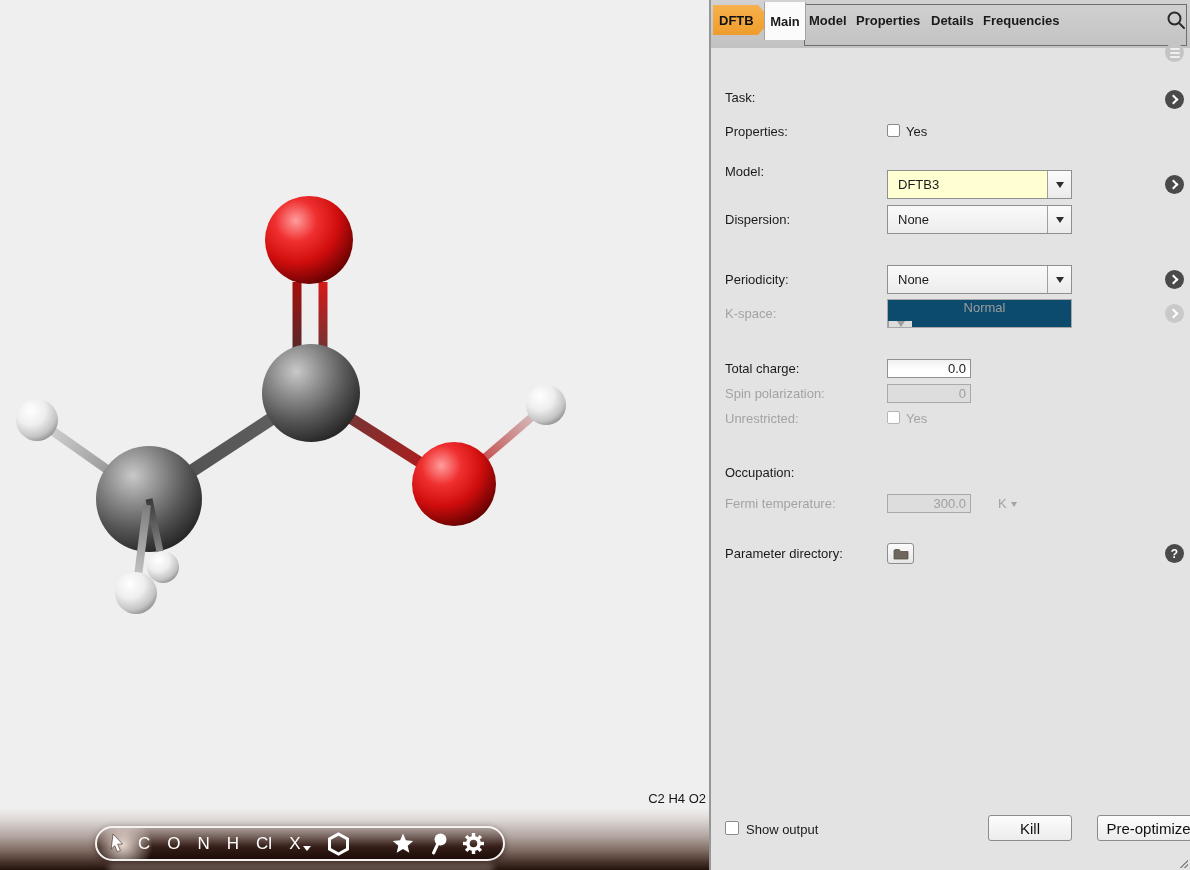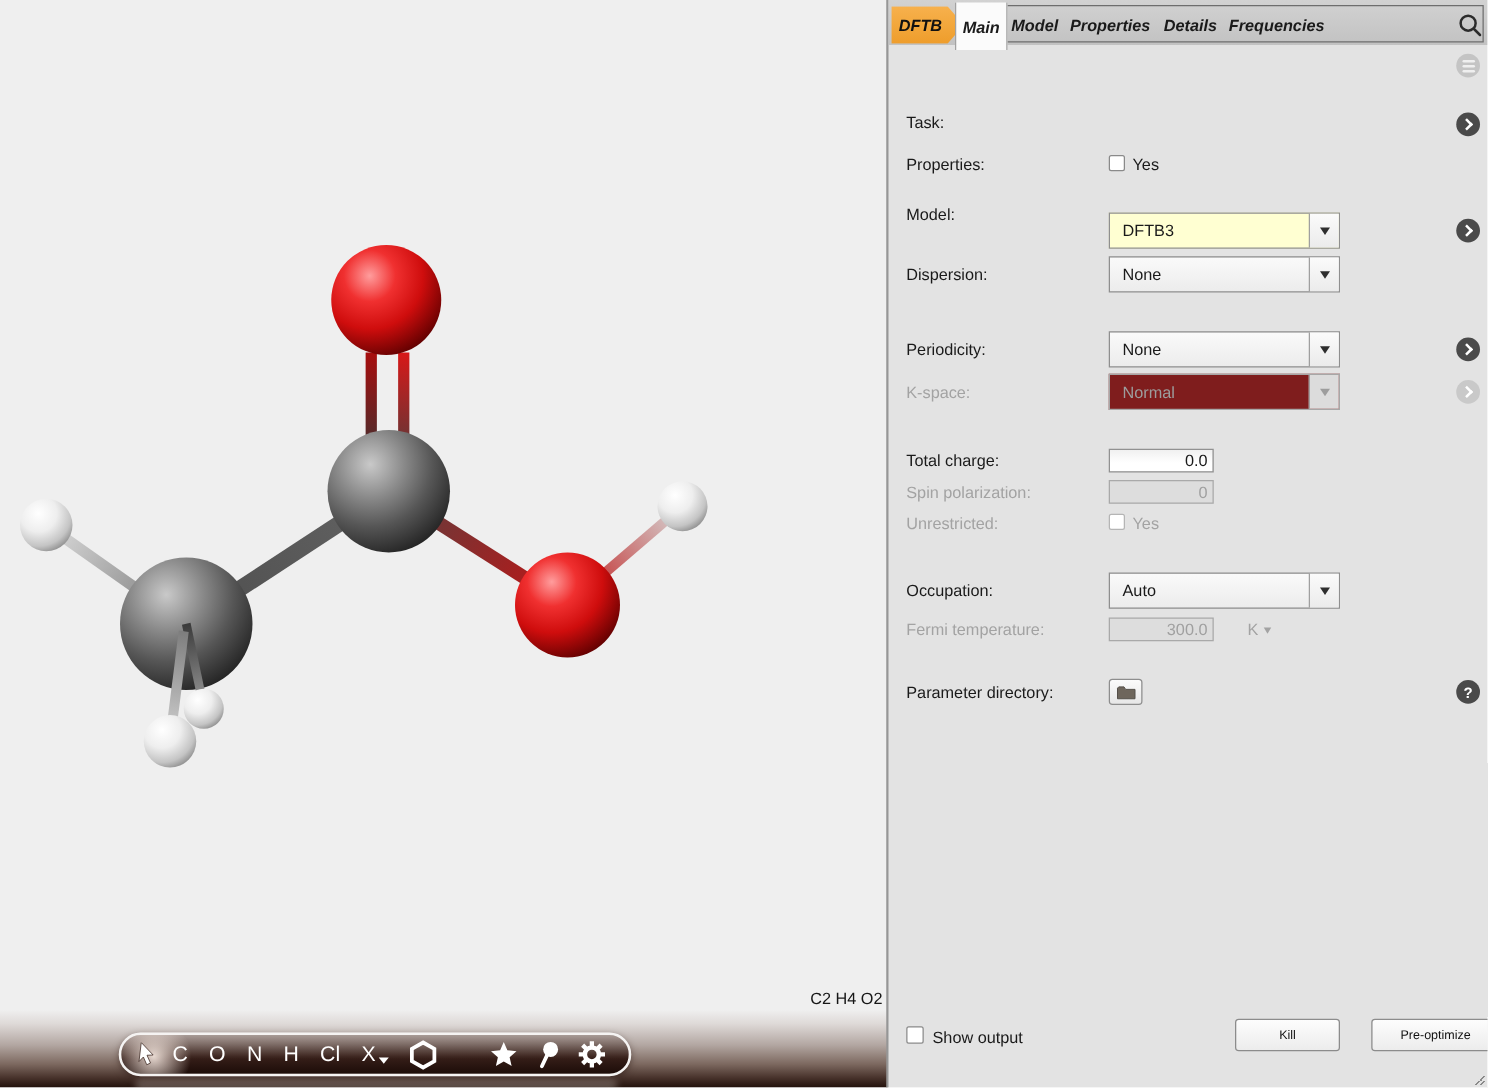--- a/index.html
+++ b/index.html
@@ -28,22 +28,22 @@
   .pill svg{display:block;}
   .ico-gap{margin-left:16px;}
   .right-icons{margin-left:auto;display:flex;align-items:center;gap:15px;}
 
   
   .divider{position:absolute;left:709px;top:0;width:2px;height:870px;background:#969696;}
 
   
   .panel{position:absolute;left:711px;top:0;width:479px;height:870px;background:#e3e3e3;}
 
-  .tabbar{position:absolute;left:0;top:0;width:100%;height:36px;
-    background:linear-gradient(#d2d2d2,#c2c2c2);font-style:italic;}
+  .tabbar{position:absolute;left:0;top:0;width:100%;height:48px;
+    background:linear-gradient(#d2d2d2,#c2c2c2);}
   .tabbox{position:absolute;left:93px;top:4px;right:3px;bottom:2px;border:1px solid #6e6e6e;}
   .apptab{position:absolute;left:2px;top:5px;width:58px;height:30px;
     background:linear-gradient(#f7b14d,#ee9d2b);
     clip-path:polygon(0 0,calc(100% - 13px) 0,100% 50%,calc(100% - 13px) 100%,0 100%);
     display:flex;align-items:center;padding-left:6px;box-sizing:border-box;
     font-weight:bold;color:#111;}
   .activetab{position:absolute;left:53px;top:2px;width:42px;height:38px;background:#fbfbfb;
     border-left:1px solid #a2a2a2;border-right:1px solid #a2a2a2;box-sizing:border-box;
     display:flex;align-items:center;justify-content:center;font-weight:bold;text-align:right;}
   .tablabel{position:absolute;top:0;height:40px;display:flex;align-items:center;font-weight:bold;}
@@ -59,21 +59,21 @@
 
   .combo{position:absolute;left:176px;width:185px;height:29px;box-sizing:border-box;
     border:1px solid #8f8f8f;background:linear-gradient(#fafafa,#ececec);
     display:flex;align-items:center;}
   .combo .val{flex:1;padding-left:10px;}
   .combo .arr{width:23px;align-self:stretch;border-left:1px solid #9f9f9f;
     display:flex;align-items:center;justify-content:center;background:linear-gradient(#fbfbfb,#ebebeb);}
   .combo .arr i{width:0;height:0;border-left:4px solid transparent;border-right:4px solid transparent;
     border-top:6px solid #2e2e2e;}
   .combo.hl{background:#ffffd2;}
-  .combo.dis{background:#7f1d1d;color:#9d9d9d;border-color:#a7a7a7;}
+  .combo.dis{background:#0c4a6e;color:#9d9d9d;border-color:#a7a7a7;flex-direction:column;}
   .combo.dis .arr{background:#dcdcdc;}
   .combo.dis .arr i{border-top-color:#9d9d9d;}
 
   .numinput{position:absolute;left:176px;width:84px;height:19px;box-sizing:border-box;
     border:1px solid #919191;background:linear-gradient(#f0f0f0,#ffffff 60%);
     text-align:right;padding-right:4px;font-family:"Liberation Sans",sans-serif;font-size:13px;color:#1a1a1a;}
   .numinput.dis{background:#dddddd;color:#a0a0a0;border-color:#a9a9a9;}
   .txtinput{position:absolute;box-sizing:border-box;border:1px solid #9a9a9a;background:#ffffd2;
     font-family:"Liberation Sans",sans-serif;font-size:13px;color:#1a1a1a;padding-left:4px;}
 
@@ -93,21 +93,21 @@
   .chev{width:5px;height:5px;border-top:2px solid #fff;border-right:2px solid #fff;
     transform:rotate(45deg);margin-left:-2px;}
   .qmark{color:#fff;font-weight:bold;font-size:12px;line-height:1;}
 
   .folderbtn{position:absolute;left:176px;width:27px;height:21px;box-sizing:border-box;
     border:1px solid #8e8e8e;border-radius:3px;background:linear-gradient(#fbfbfb,#e7e7e7);
     display:flex;align-items:center;justify-content:center;}
 
   .btn{position:absolute;height:26px;box-sizing:border-box;border:1px solid #8c8c8c;border-radius:3px;
     background:linear-gradient(#fdfdfd,#ececec);display:flex;align-items:center;justify-content:center;
-    font-size:10px;color:#111;}
+    font-size:15px;color:#111;}
 
   .grip{position:absolute;right:2px;bottom:2px;width:8px;height:8px;
     background:linear-gradient(135deg,transparent 50%,#8a8a8a 50%,#8a8a8a 60%,transparent 60%,transparent 75%,#8a8a8a 75%,#8a8a8a 85%,transparent 85%);}
 </style>
 </head>
 <body>
 
 <div class="app">
 
   <div class="viewer">
@@ -316,26 +316,20 @@
     <input class="numinput" style="top: 359px;" value="0.0">
 
     <div class="flabel dis" style="top:386px">Spin polarization:</div>
     <input class="numinput dis" style="top: 384px;" disabled="" value="0">
 
     <div class="flabel dis" style="top:411px">Unrestricted:</div>
     <div class="cb dis" style="left:176px;top:411px"></div>
     <div class="cblabel dis" style="left:195px;top:411px">Yes</div>
 
     <div class="flabel" style="top:465px">Occupation:</div>
-    <div class="combo" style="top:458px">
-      <span class="val">Auto</span>
-      <span class="arr">
-          <i></i>
-        </span>
-    </div>
 
     <div class="flabel dis" style="top:496px">Fermi temperature:</div>
     <input class="numinput dis" style="top: 494px;" disabled="" value="300.0">
     <div class="unit" style="left:287px;top:496px">
       <span>K</span><i></i>
     </div>
 
     <div class="flabel" style="top:546px">Parameter directory:</div>
     <div class="folderbtn" style="top:543px">
       <svg width="16" height="12" viewBox="0 0 16 12">

